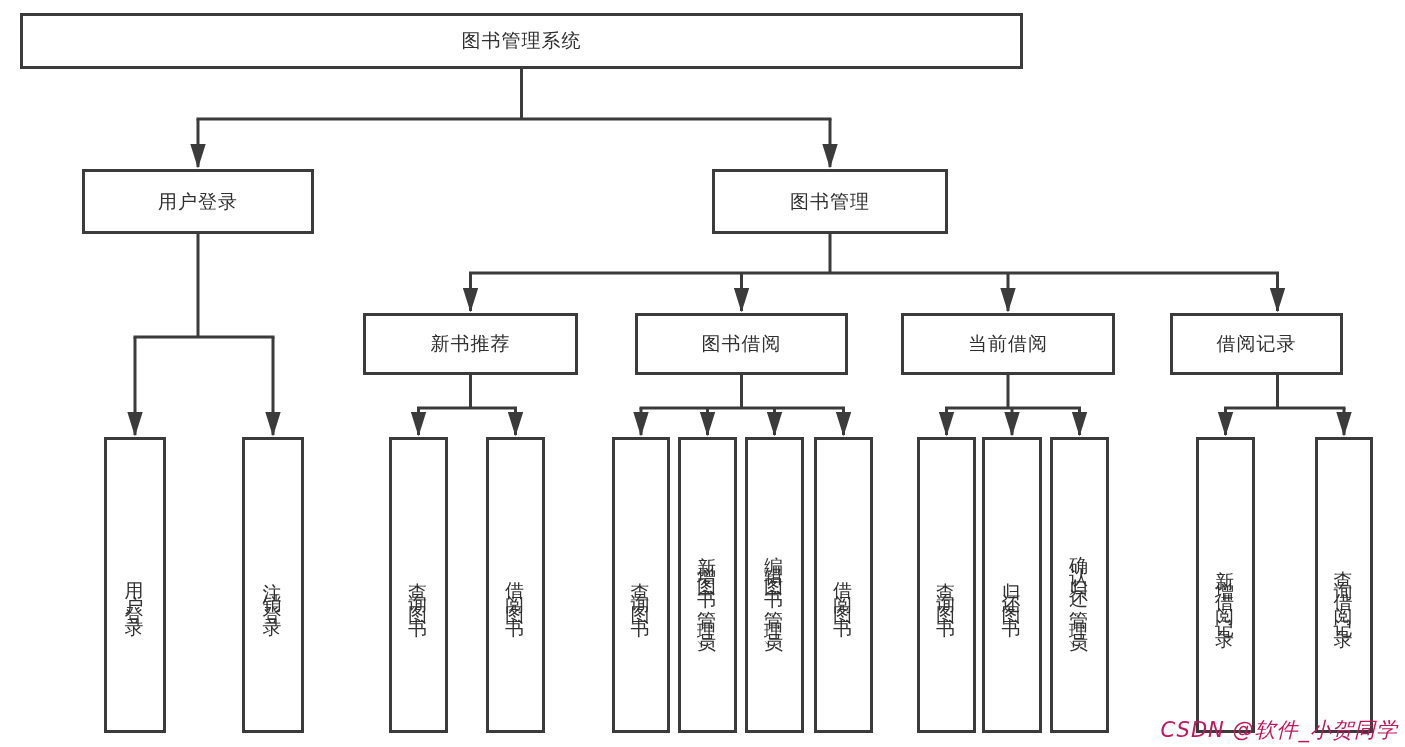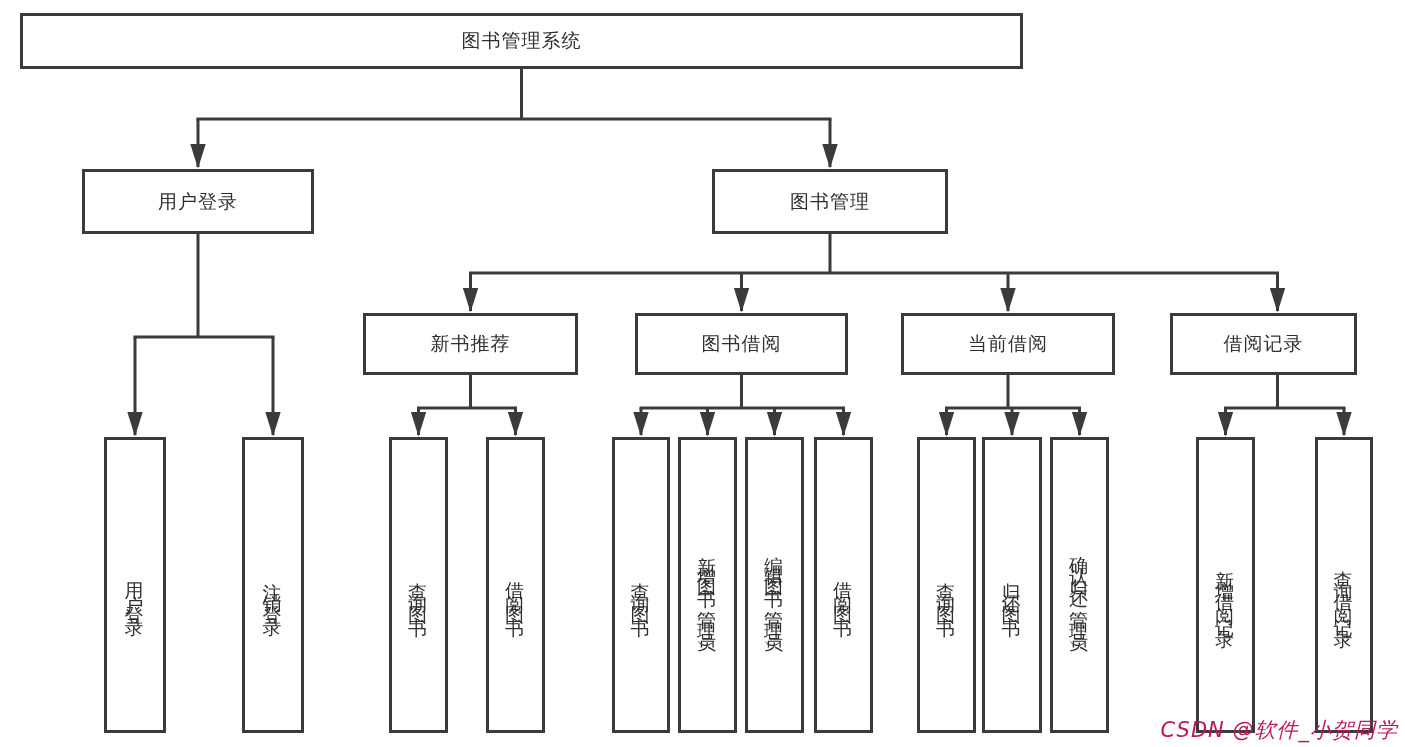--- a/index.html
+++ b/index.html
@@ -34,21 +34,21 @@
     color:#303030;
   }
   .tight .v-label{letter-spacing:11px;margin-inline-end:-11px;}
   
   .n-root   {left:20px; top:13px; width:1003px;height:56px;}
   .n-login  {left:82px; top:169px;width:232px; height:65px;}
   .n-mgmt   {left:712px;top:169px;width:236px; height:65px;}
   .n-newrec {left:363px;top:313px;width:215px; height:62px;}
   .n-borrow {left:635px;top:313px;width:213px; height:62px;}
   .n-current{left:901px;top:313px;width:214px; height:62px;}
-  .n-records{left:1170px;top:313px;width:187px;height:62px;}
+  .n-records{left:1170px;top:313px;width:173px;height:62px;}
   .l-login1{left:104px;width:62px;}
   .l-login2{left:242px;width:62px;}
   .l-new1{left:389px;width:59px;}
   .l-new2{left:486px;width:59px;}
   .l-bor1{left:612px;width:58px;}
   .l-bor2{left:678px;width:59px;}
   .l-bor3{left:745px;width:59px;}
   .l-bor4{left:814px;width:59px;}
   .l-cur1{left:917px;width:59px;}
   .l-cur2{left:982px;width:60px;}

